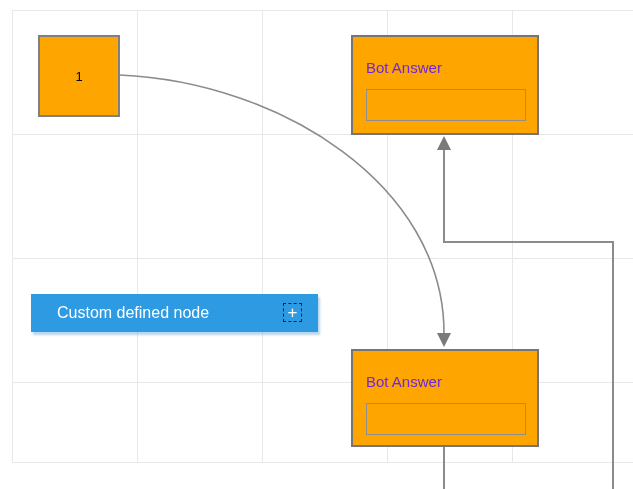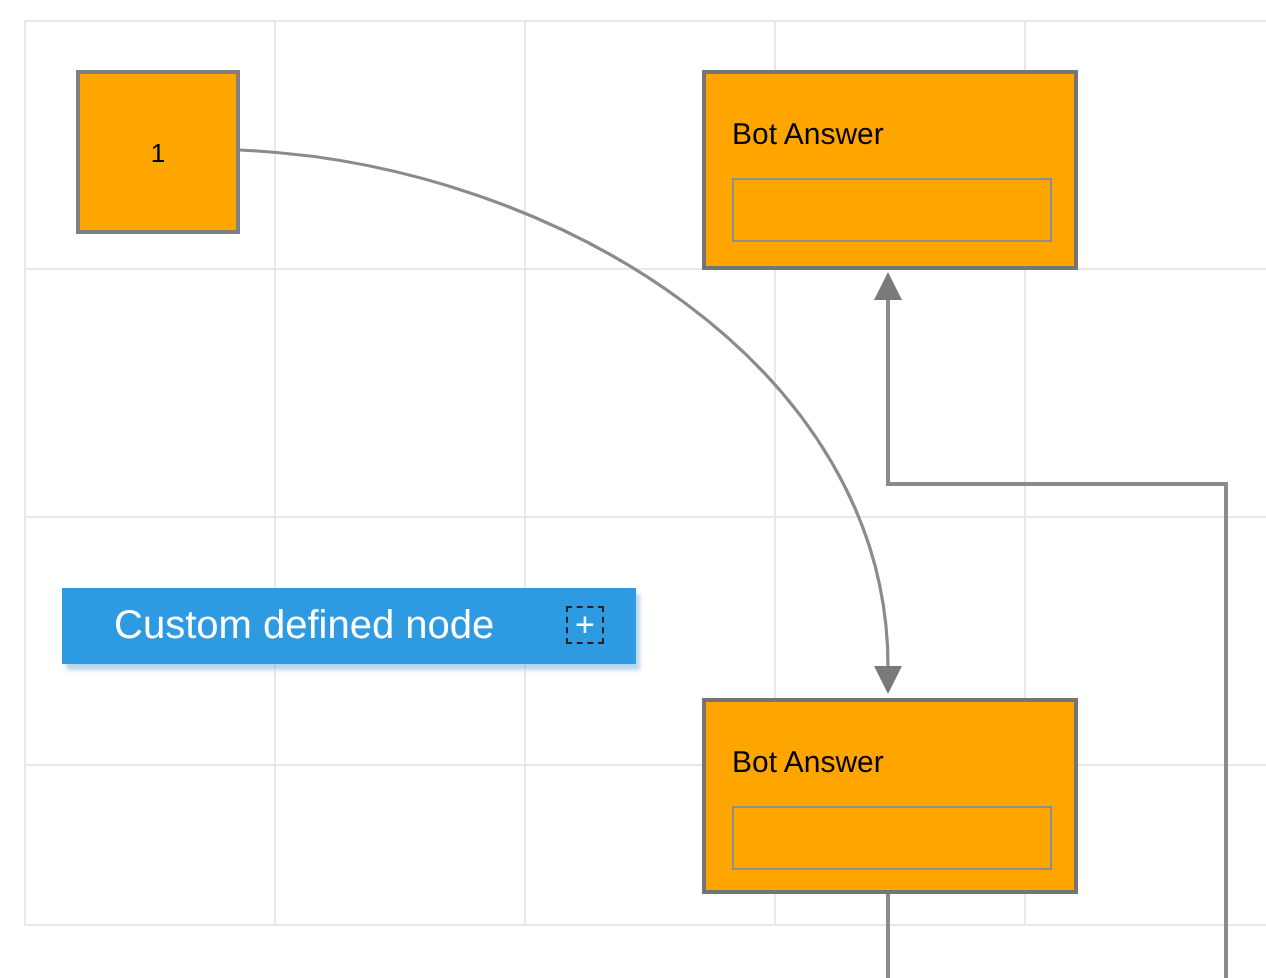--- a/index.html
+++ b/index.html
@@ -44,21 +44,21 @@
     width: 188px;
     background: #FFA500;
     border: 2px solid #757575;
     padding: 22px 13px 0 13px;
   }
   .bot-node-top    { left: 351px; top: 35px;  height: 100px; }
   .bot-node-bottom { left: 351px; top: 349px; height: 98px;  }
 
   .bot-title {
     font-size: 15px;
-    color: #000000;
+    color: #6d28d9;
     line-height: 18px;
     white-space: nowrap;
   }
   .bot-input {
     margin-top: 12px;
     width: 160px;
     height: 32px;
     box-sizing: border-box;
     border: 1px solid #8f8f8f;
     background: transparent;
@@ -69,21 +69,21 @@
     left: 31px; top: 294px;
     width: 287px; height: 38px;
     background: #2D9AE2;
     box-shadow: 2px 3px 2px rgba(125, 180, 220, 0.55);
     display: flex;
     align-items: center;
     color: #ffffff;
   }
   .custom-node-label {
     padding-left: 26px;
-    font-size: 20px;
+    font-size: 16px;
     white-space: nowrap;
   }
   .custom-node-add {
     position: absolute;
     right: 16px;
     top: 9px;
     width: 19px; height: 19px;
     box-sizing: border-box;
     border: 1px dashed #222222;
     display: flex;

